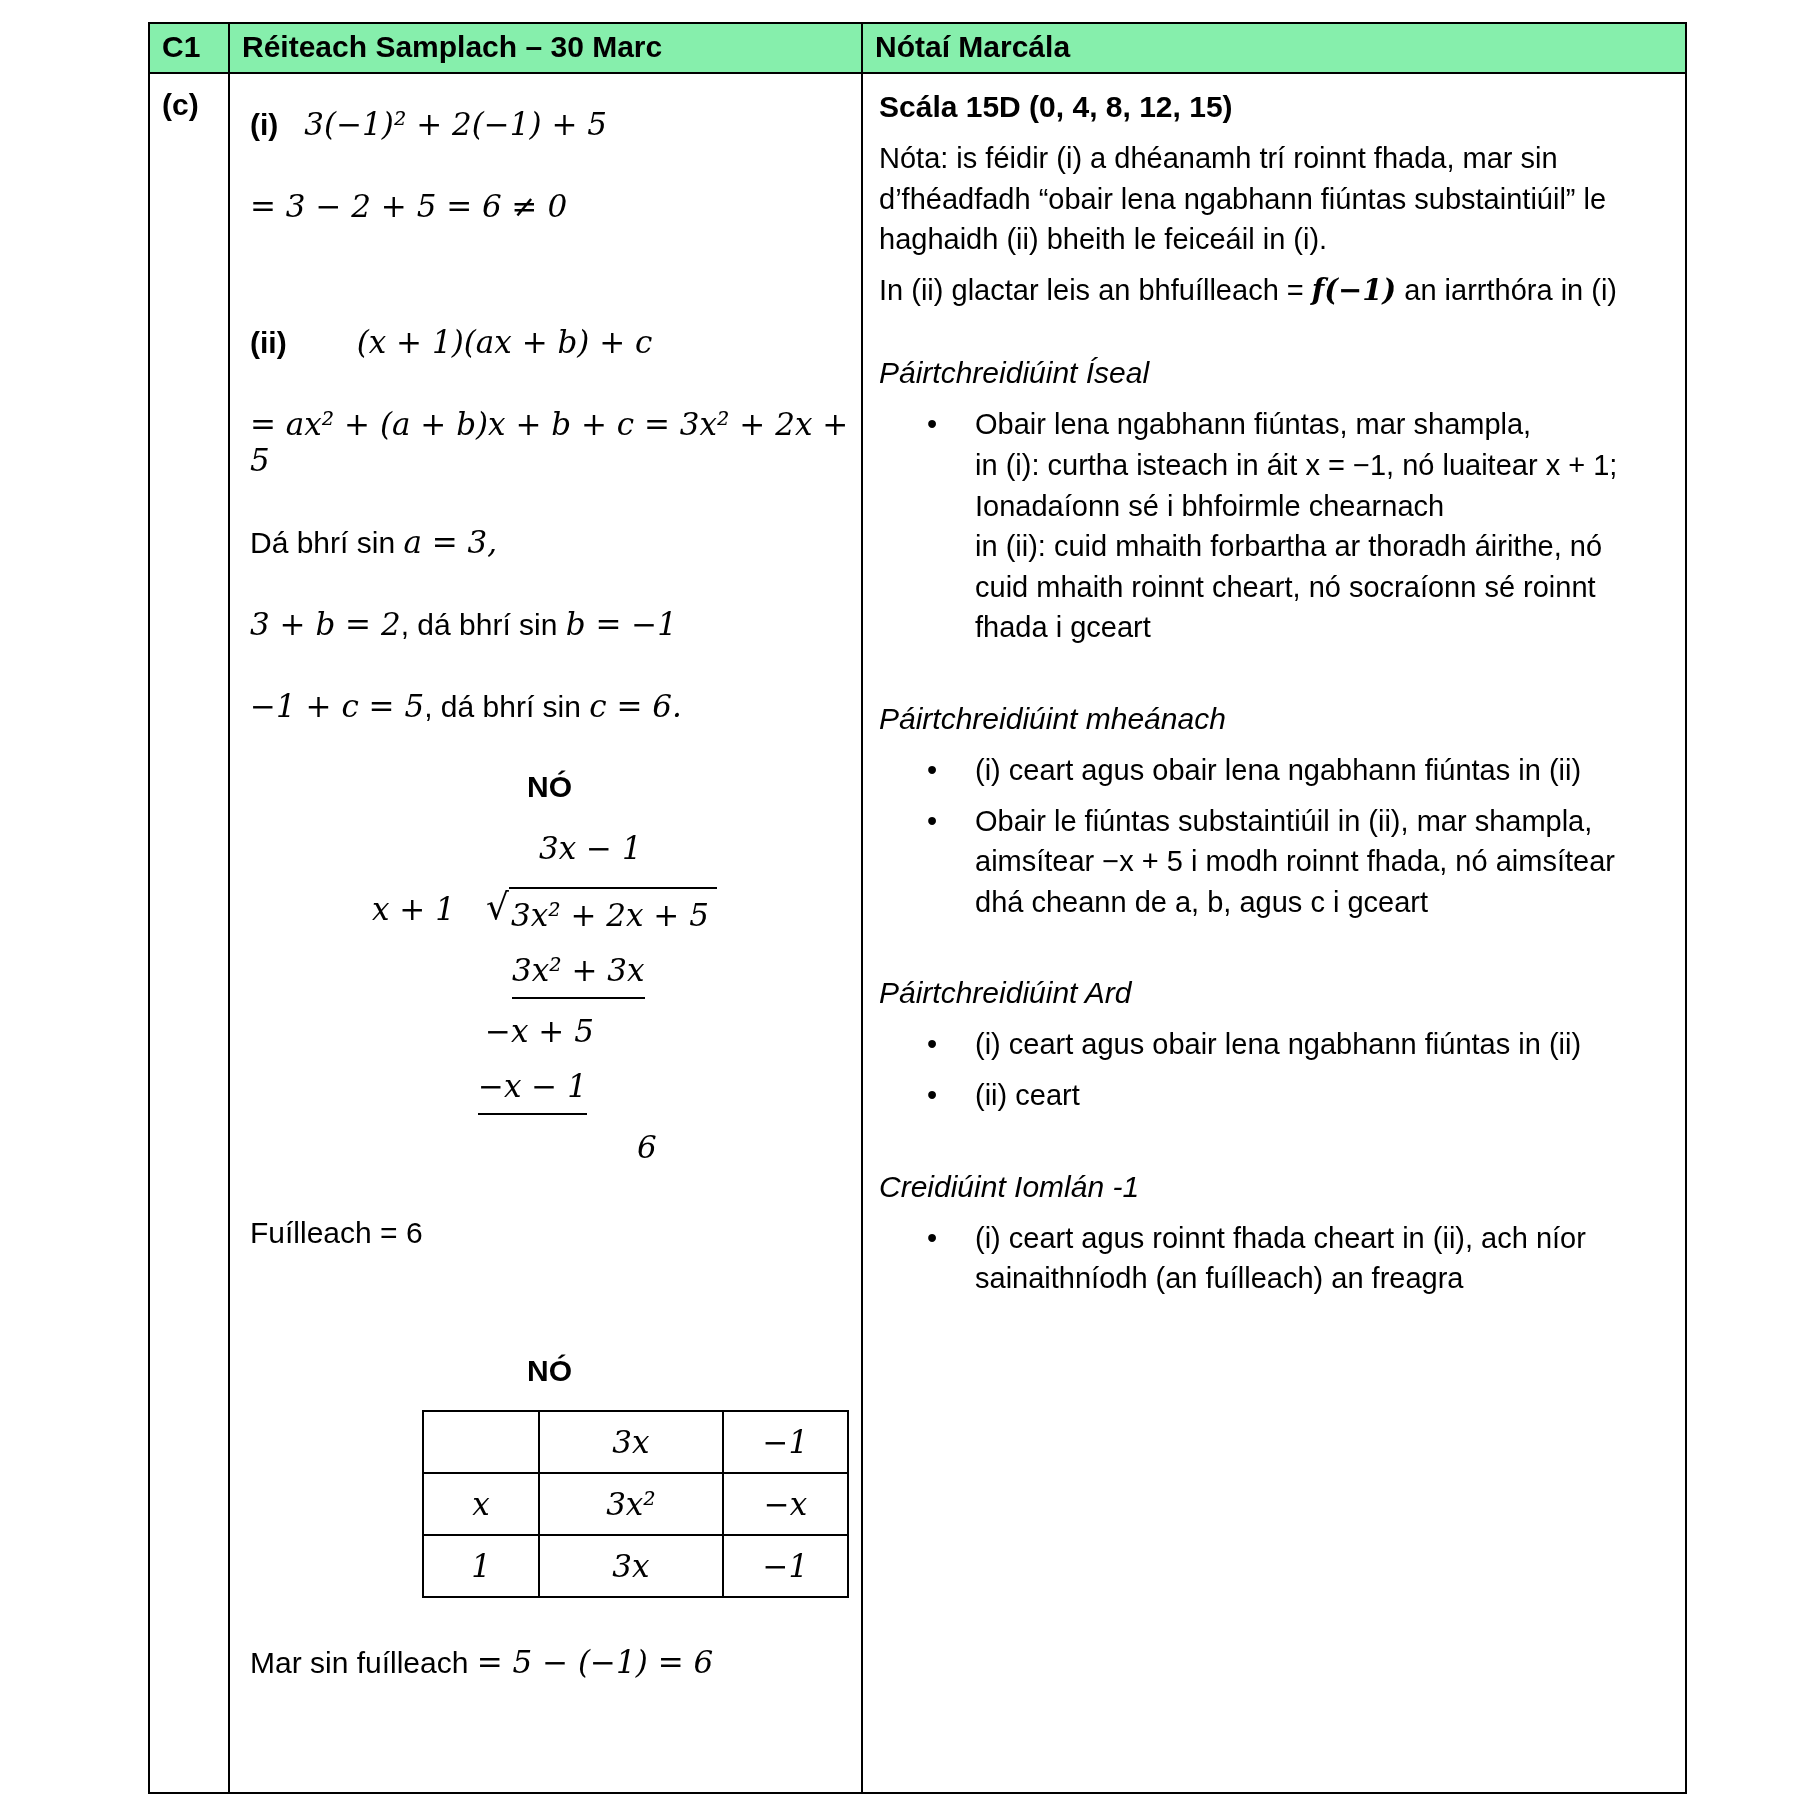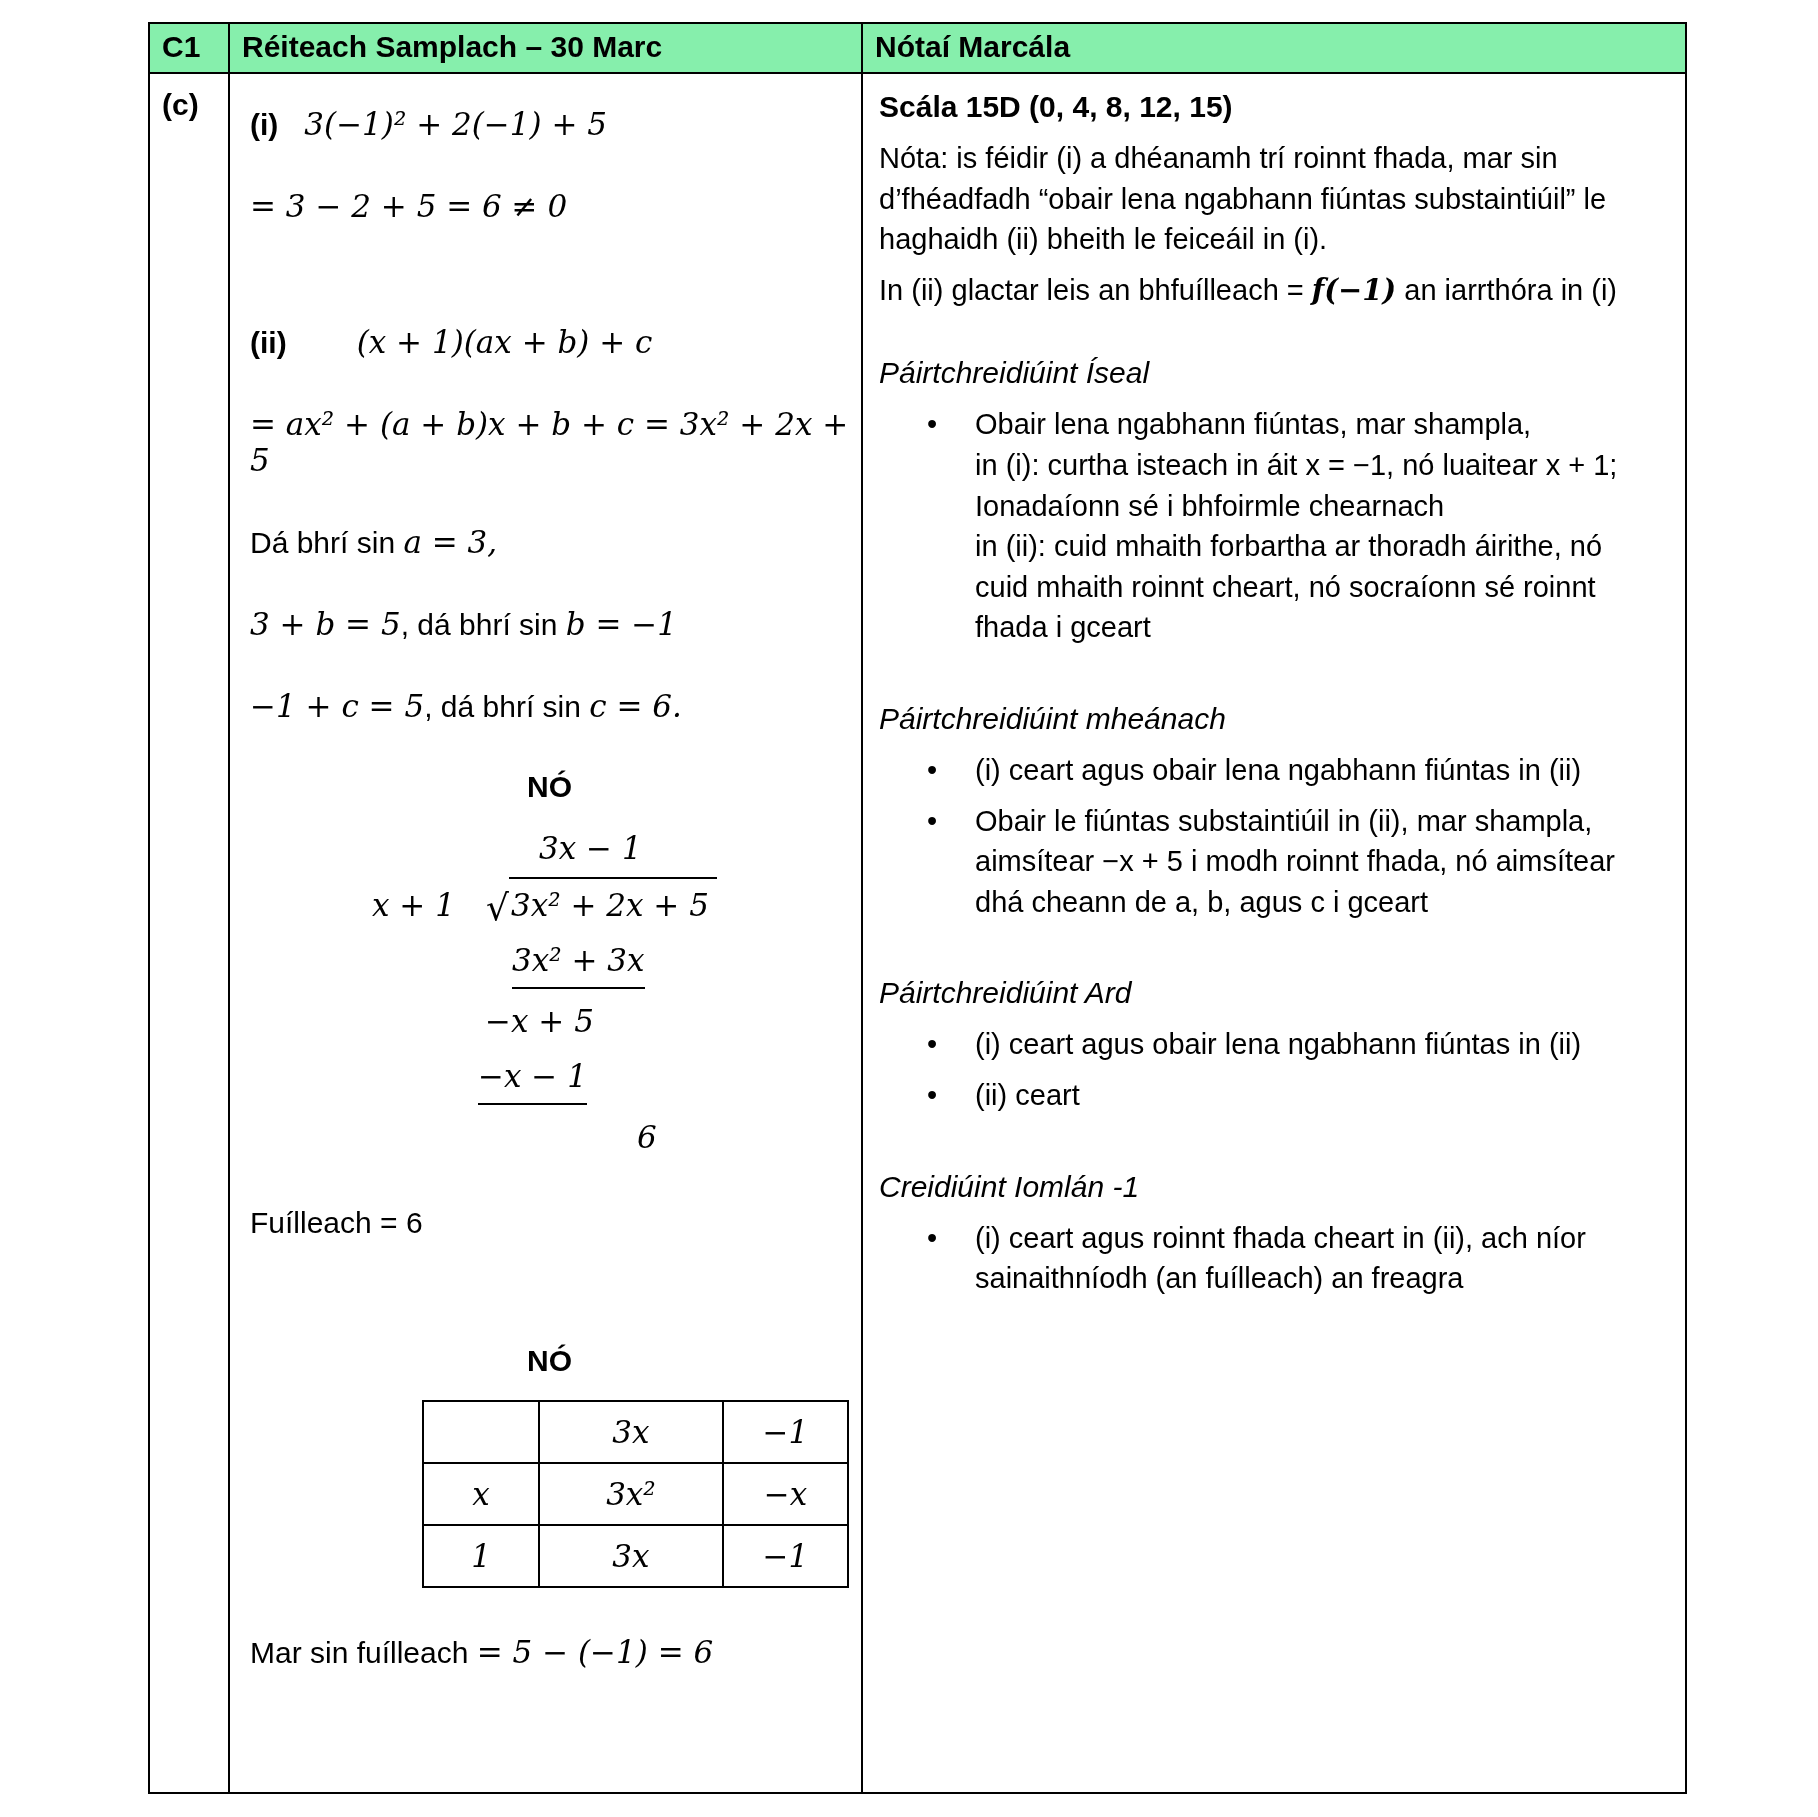--- a/index.html
+++ b/index.html
@@ -21,21 +21,21 @@
   
   .s-line { margin-top:46px; }
   .s-first { margin-top:18px; }
   .lbl { font-weight:bold; margin-right:26px; }
   .gap-ii { margin-top:100px; }
   .gap-ii .lbl { margin-right:70px; }
   .or-divider { margin-top:46px; text-align:center; font-weight:bold; font-size:30px; }
   .or2 { margin-top:104px; }
   .ld { margin-top:22px; margin-left:122px; line-height:1.45; }
   .ld-quotient { margin-left:167px; }
-  .ld-main { margin-top:6px; display:flex; align-items:flex-end; }
+  .ld-main { margin-top:16px; display:flex; }
   .ld-divisor { display:inline-block; width:114px; }
   .ld-radical { font-size:36px; font-style:normal; font-family:"DejaVu Serif",serif; line-height:1.1; }
   .ld-dividend { border-top:2.5px solid #000; padding:4px 8px 0 2px; }
   .ld-step { margin-top:10px; }
   .ld-step .ul { display:inline-block; border-bottom:2.5px solid #000; padding-bottom:4px; }
   .st1 { margin-left:140px; }
   .st2 { margin-left:113px; }
   .st3 { margin-left:106px; }
   .st4 { margin-left:265px; }
   table.mini { border-collapse:collapse; margin-top:22px; margin-left:172px; }
@@ -81,21 +81,21 @@
 
       <div class="s-line gap-ii">
         <span class="lbl">(ii)</span><span class="math">(x + 1)(ax + b) + c</span>
       </div>
       <div class="s-line math">= ax² + (a + b)x + b + c = 3x² + 2x + 5</div>
 
       <div class="s-line">
         <span>Dá bhrí sin </span><span class="math">a = 3,</span>
       </div>
       <div class="s-line">
-        <span class="math">3 + b = 5</span><span>, dá bhrí sin </span><span class="math">b = −1</span>
+        <span class="math">3 + b = 2</span><span>, dá bhrí sin </span><span class="math">b = −1</span>
       </div>
       <div class="s-line">
         <span class="math">−1 + c = 5</span><span>, dá bhrí sin </span><span class="math">c = 6.</span>
       </div>
 
       <div class="or-divider">NÓ</div>
 
       <div class="ld">
         <div class="ld-quotient math">3x − 1</div>
         <div class="ld-main">

